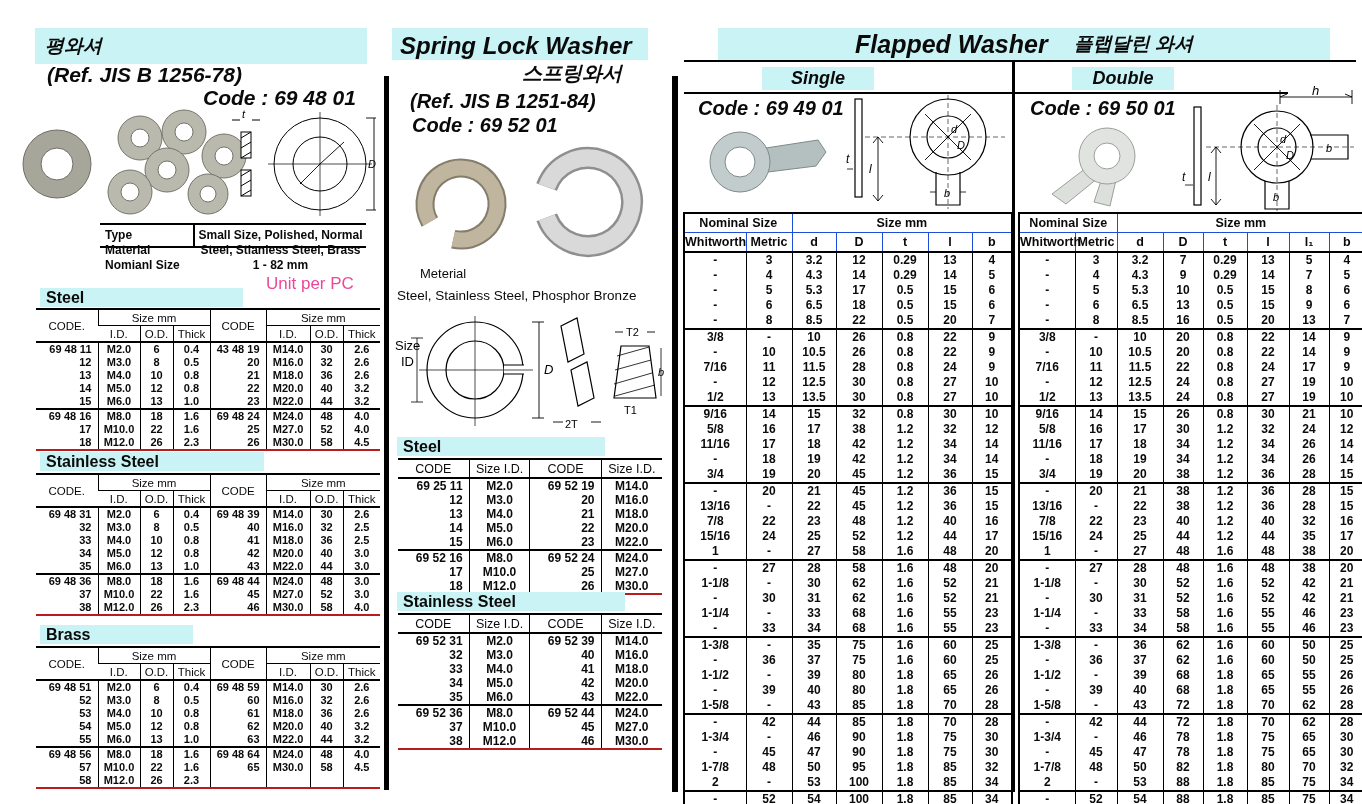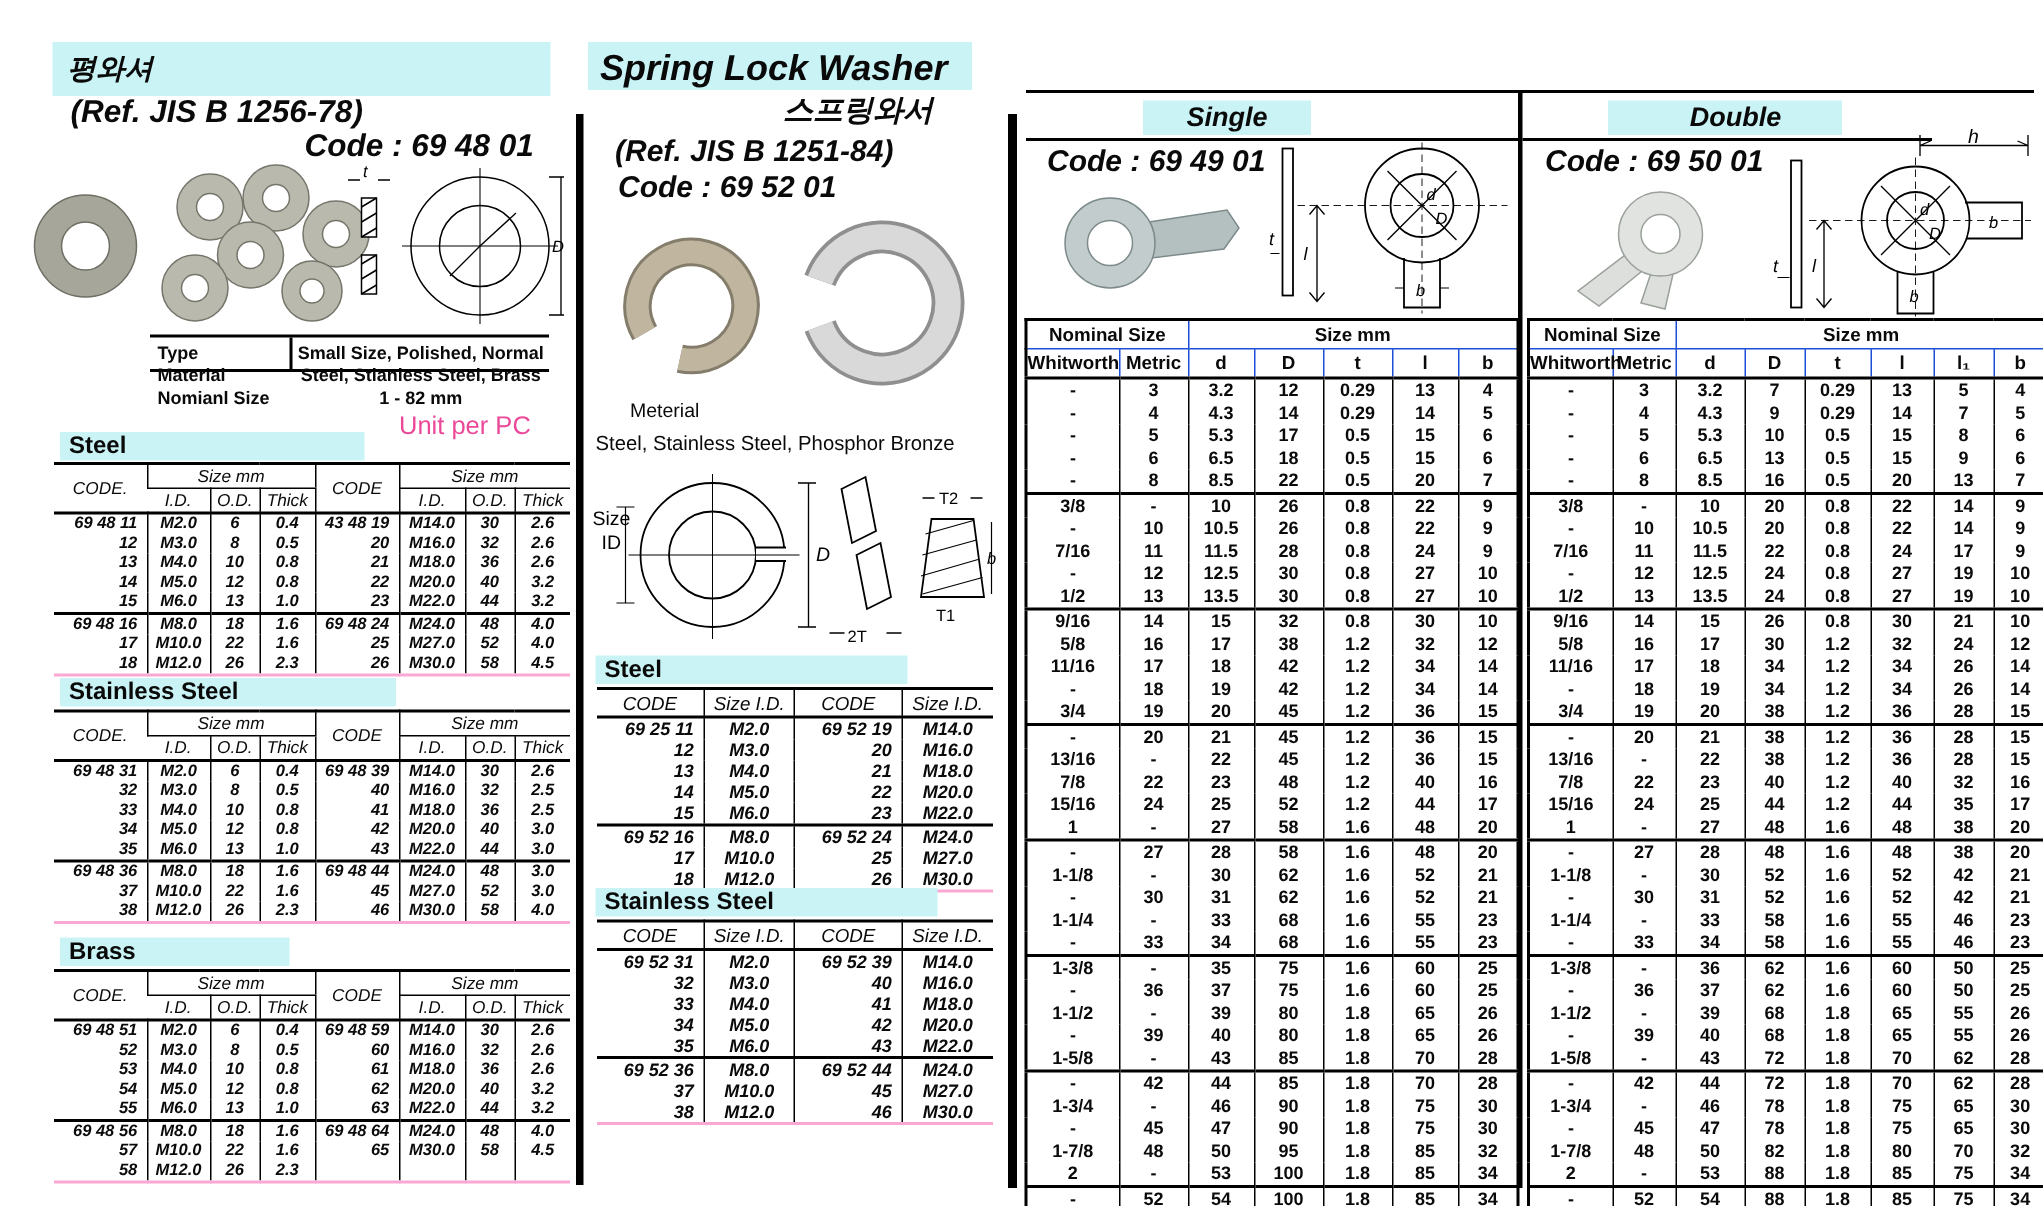--- a/index.html
+++ b/index.html
@@ -14,21 +14,21 @@
   .t-ko{font-size:19px;font-weight:bold;font-style:italic;}
   .pw-ref{left:47px;top:63px;font-size:21px;}
   .pw-code{left:203px;top:86px;font-size:21px;}
   .spec{left:100px;top:223px;width:266px;border-top:2px solid #000;border-bottom:2px solid #000;display:flex;font-size:12px;font-weight:bold;}
   .spec-l{width:88px;border-right:2px solid #000;padding:3px 0 3px 5px;}
   .spec-r{flex:1;text-align:center;padding:3px 0;}
   .spec div{height:15px;line-height:15px;white-space:nowrap;}
   .unit{left:266px;top:274px;font-size:17px;color:#ec4899;}
   .sec-bar{height:19px;display:flex;align-items:center;padding-left:6px;font-weight:bold;font-size:16px;}
   
-  .ptable{width:100%;border-collapse:collapse;table-layout:fixed;border-top:2px solid #000;border-bottom:2px solid #f9a8d4;font-style:italic;}
+  .ptable{width:100%;border-collapse:collapse;table-layout:fixed;border-top:2px solid #000;border-bottom:2px solid #b91c1c;}
   .ptable th{font-weight:normal;font-size:11.5px;height:15px;border-left:1px solid #000;padding:0;}
   .ptable td{font-weight:bold;font-size:11px;height:13px;line-height:13px;text-align:center;border-left:1px solid #000;padding:0;}
   .ptable tr>*:first-child{border-left:none;}
   .ptable thead{border-bottom:2px solid #000;}
   .ptable th.grp{border-bottom:1px solid #000;}
   .ptable tbody tr.bt td{border-top:2px solid #000;}
   .ptable td.code{text-align:right;padding-right:6px;white-space:nowrap;}
   .mid .ptable th{font-size:12.5px;height:17px;}
   .mid .ptable td{font-size:12px;height:14px;line-height:14px;}
   
@@ -625,25 +625,29 @@
           <tr>
             <td class="code">38</td>
             <td>M12.0</td>
             <td class="code">46</td>
             <td>M30.0</td>
           </tr>
         </tbody>
       </table>
     </div>
 
+  <div class="abs hl" style="left:718px;top:28px;width:612px;height:32px;display:flex;align-items:center;justify-content:center;gap:26px;">
+    <span class="ti" style="font-size:25px;">Flapped Washer</span>
+    <span class="ti" style="font-size:19px;">플랩달린 와셔</span>
+  </div>
   <div class="abs hline" style="left:684px;top:60px;width:672px;height:2px;"></div>
   <div class="abs vline" style="left:1012px;top:61px;width:3px;height:731px;"></div>
 
   <div class="abs hl ti" style="left:762px;top:67px;width:112px;height:23px;font-size:18px;display:flex;align-items:center;justify-content:center;">Single</div>
-  <div class="abs hl ti" style="left:1072px;top:67px;width:142px;height:23px;font-size:18px;display:flex;align-items:center;justify-content:center;padding-left:14px;">Double</div>
+  <div class="abs hl ti" style="left:1072px;top:67px;width:102px;height:23px;font-size:18px;display:flex;align-items:center;justify-content:center;">Double</div>
   <div class="abs hline" style="left:684px;top:92px;width:329px;height:2px;"></div>
   <div class="abs hline" style="left:1015px;top:92px;width:273px;height:2px;"></div>
 
   <div class="abs ti" style="left:698px;top:97px;font-size:20px;">Code : 69 49 01</div>
   <div class="abs ti" style="left:1030px;top:97px;font-size:20px;">Code : 69 50 01</div>
 
   <svg class="abs" style="left:688px;top:120px;" width="140" height="85" viewBox="0 0 140 85">
     <polygon points="78,28 130,20 138,32 128,46 80,52" fill="#b4c0c0" stroke="#7d8a8a"></polygon>
     <circle cx="52" cy="42" r="30" fill="#c2cccc" stroke="#7d8a8a"></circle>
     <circle cx="52" cy="42" r="15" fill="#fff" stroke="#7d8a8a"></circle>

